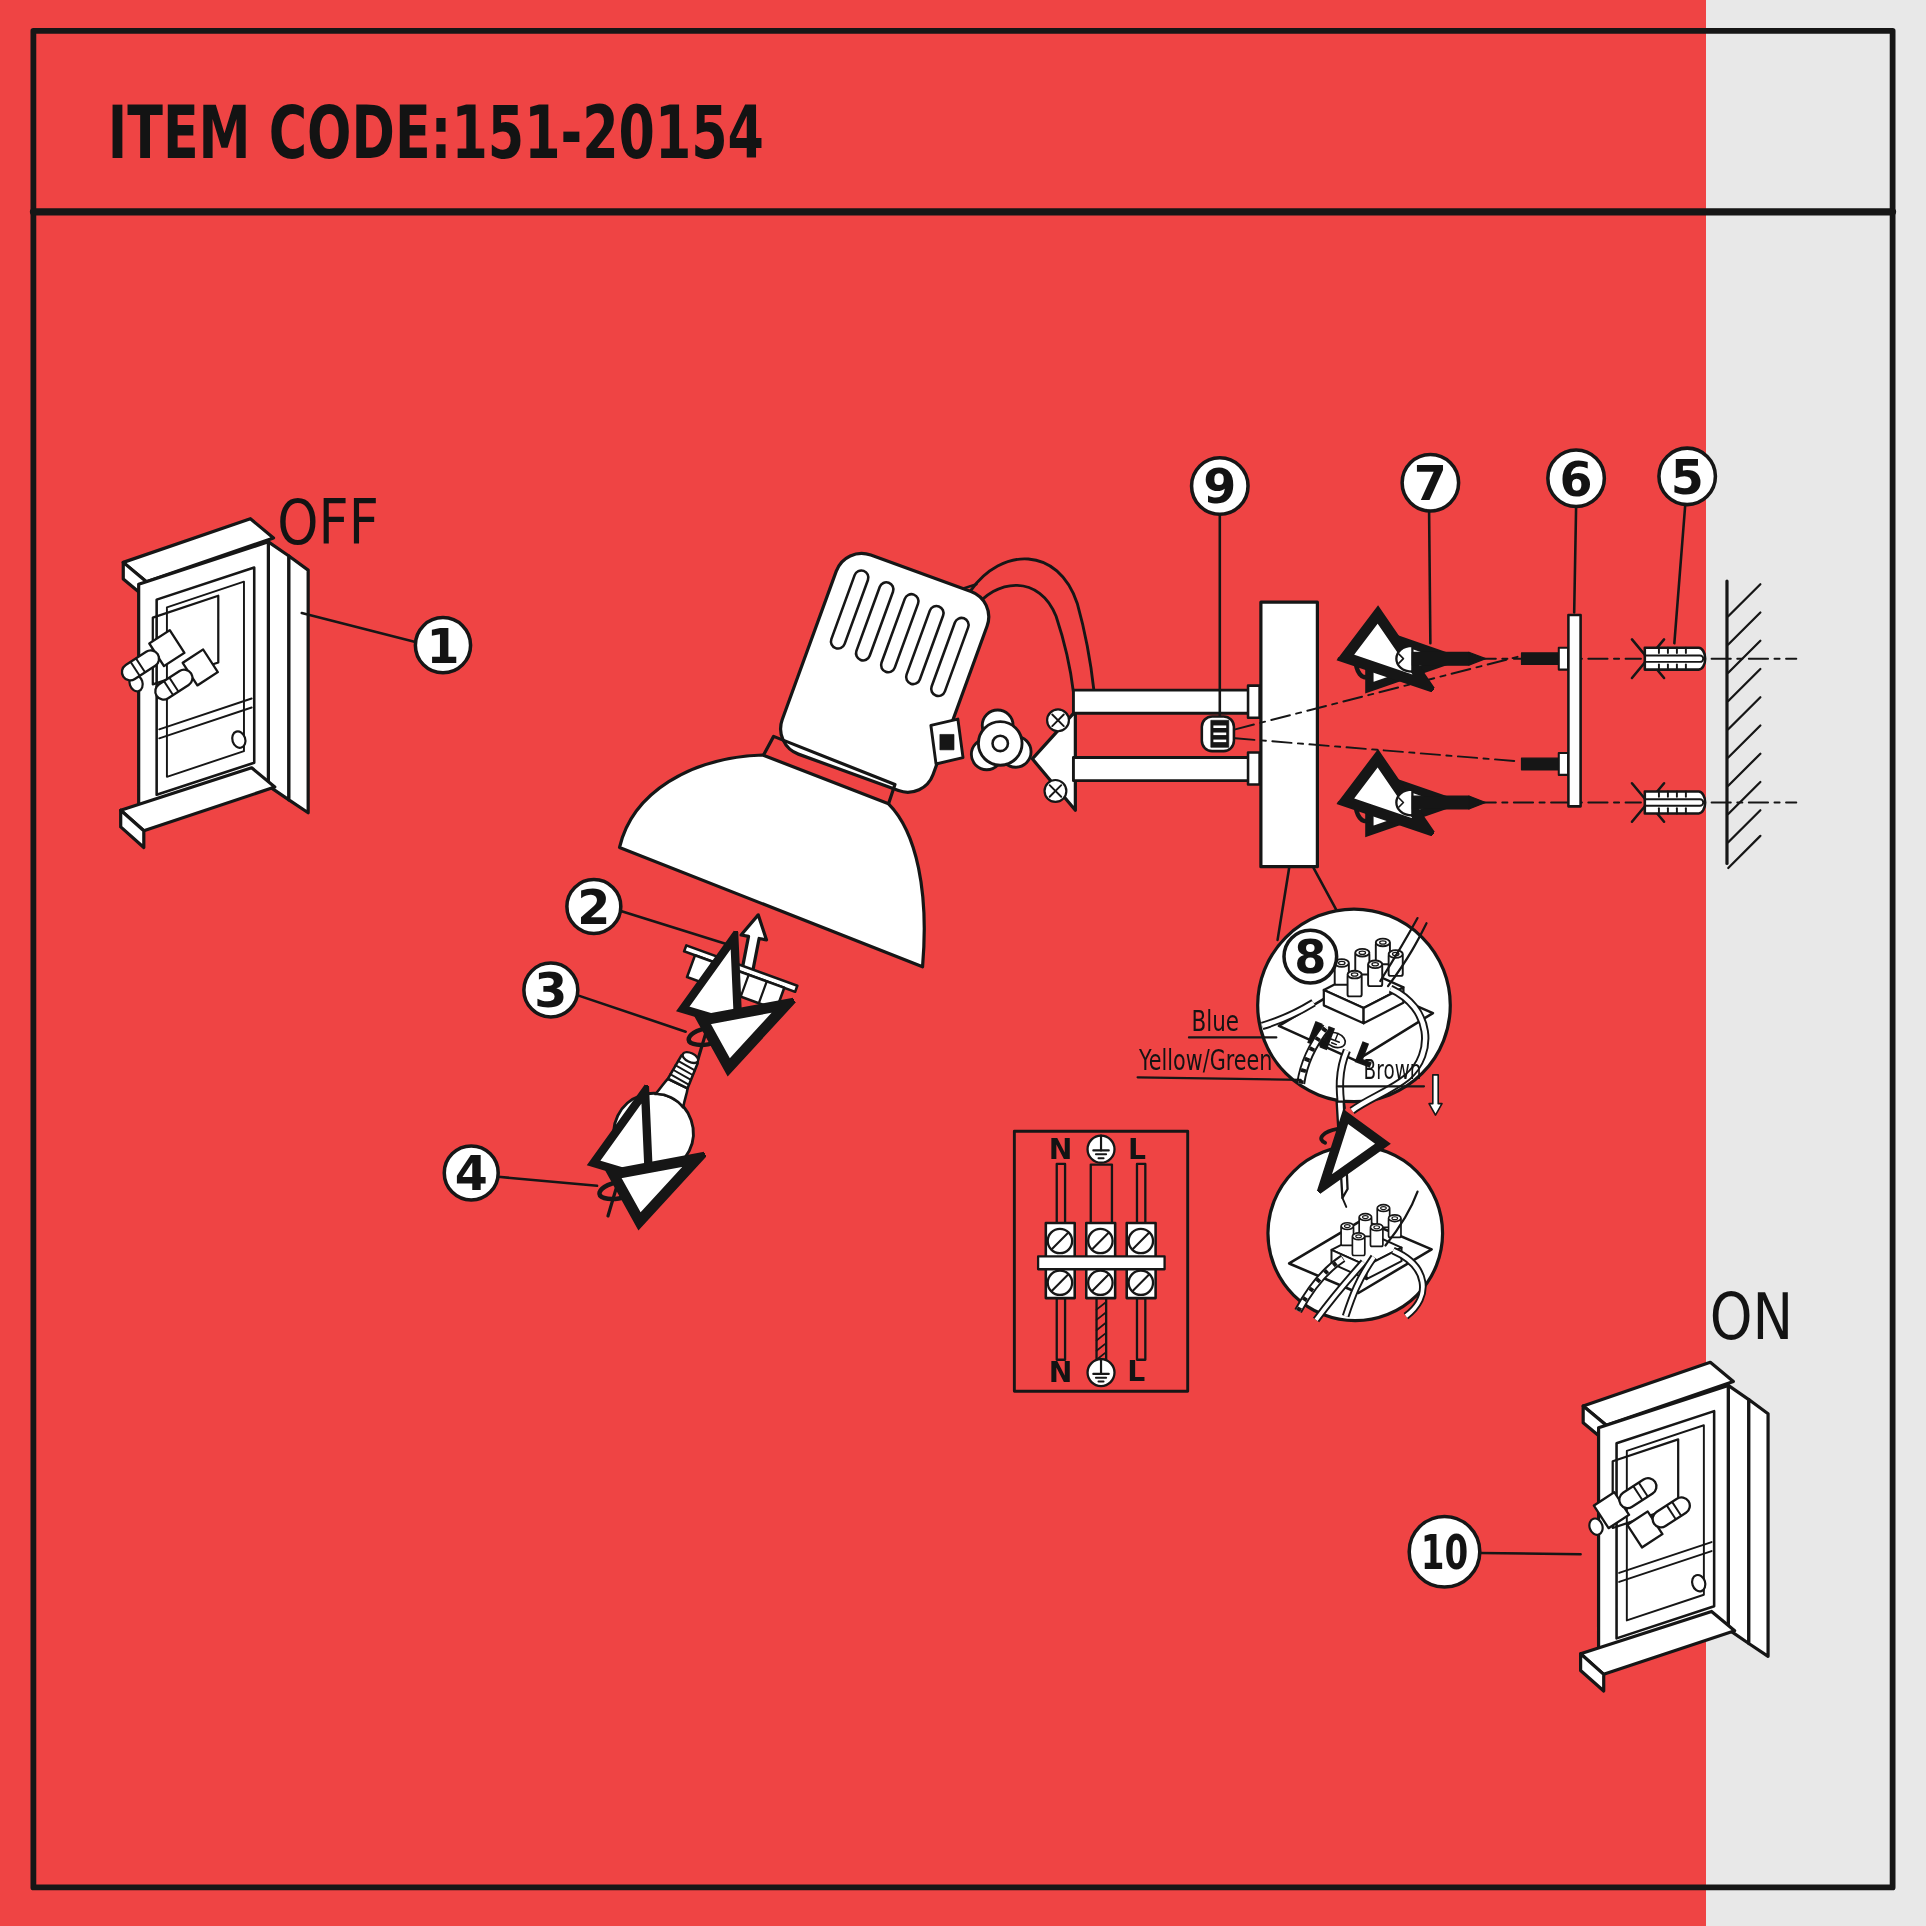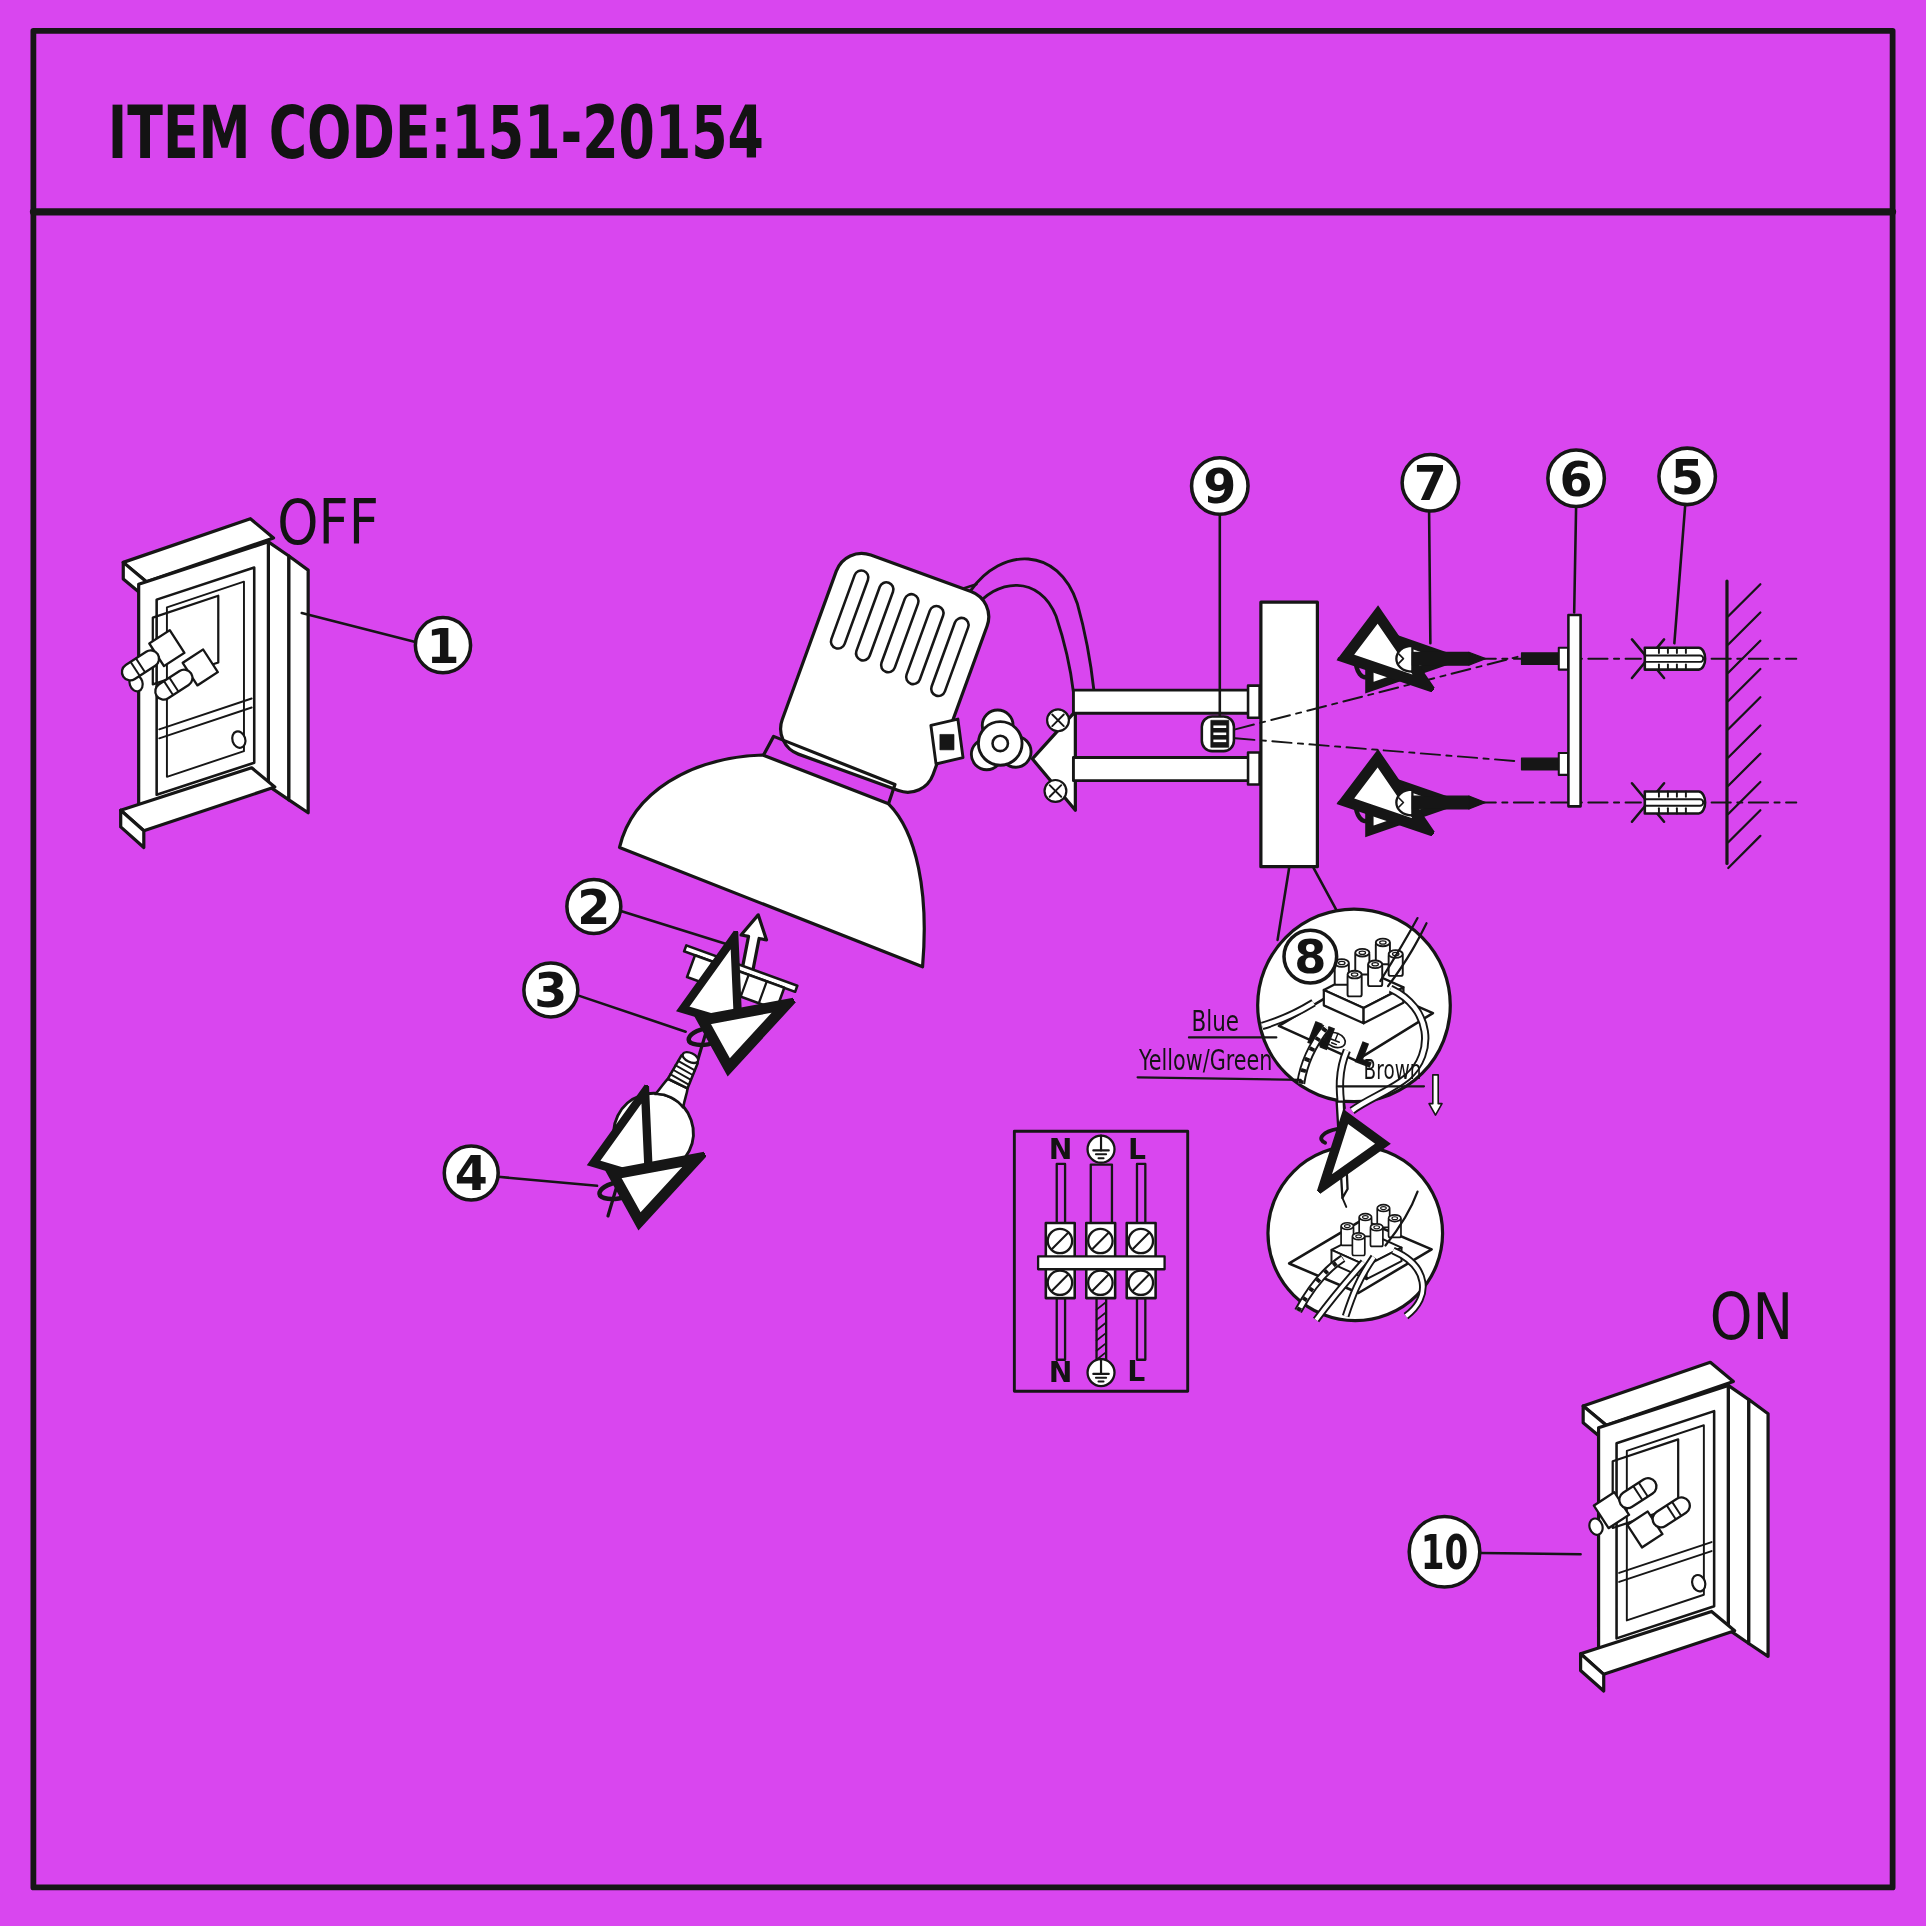--- a/index.html
+++ b/index.html
@@ -1,16 +1,16 @@
 <!DOCTYPE html>
 <html style="font-size:10.3px"><head>
 <meta charset="utf-8">
 <style>
   html,body{margin:0;padding:0;background:#e8e8e8;}
-  .page{position:relative;width:1926px;height:1926px;background:#d946ef;
+  .page{position:relative;width:1706px;height:1926px;background:#ef4444;
         font-family:"DejaVu Sans","Liberation Sans",sans-serif;}
   svg{display:block;width:1926px;height:1926px;}
   svg *{vector-effect:none;}
   .ln{stroke:#161616;fill:none;stroke-linecap:round;stroke-linejoin:round;}
   .fw{stroke:#161616;fill:#ffffff;stroke-linecap:round;stroke-linejoin:round;}
   .fb{stroke:#161616;fill:#161616;stroke-linejoin:round;}
   text{fill:#131313;}
   .callout-num{font-weight:700;}
 </style>
 </head>

